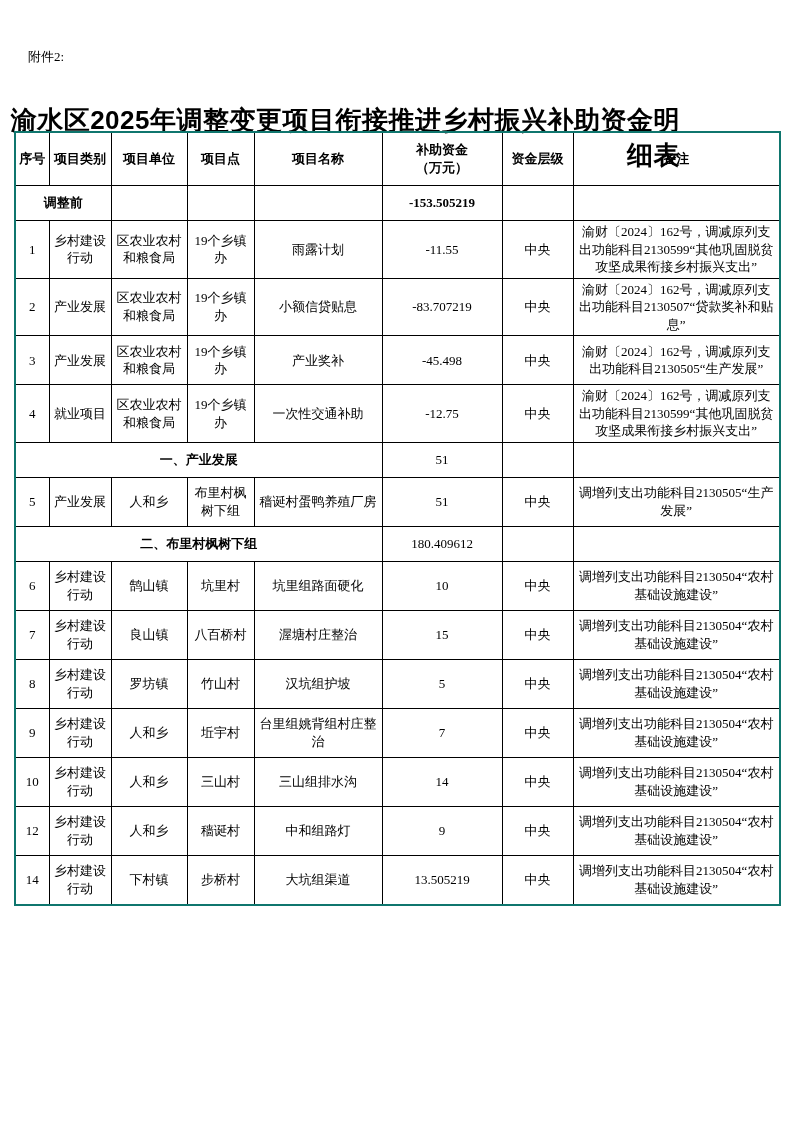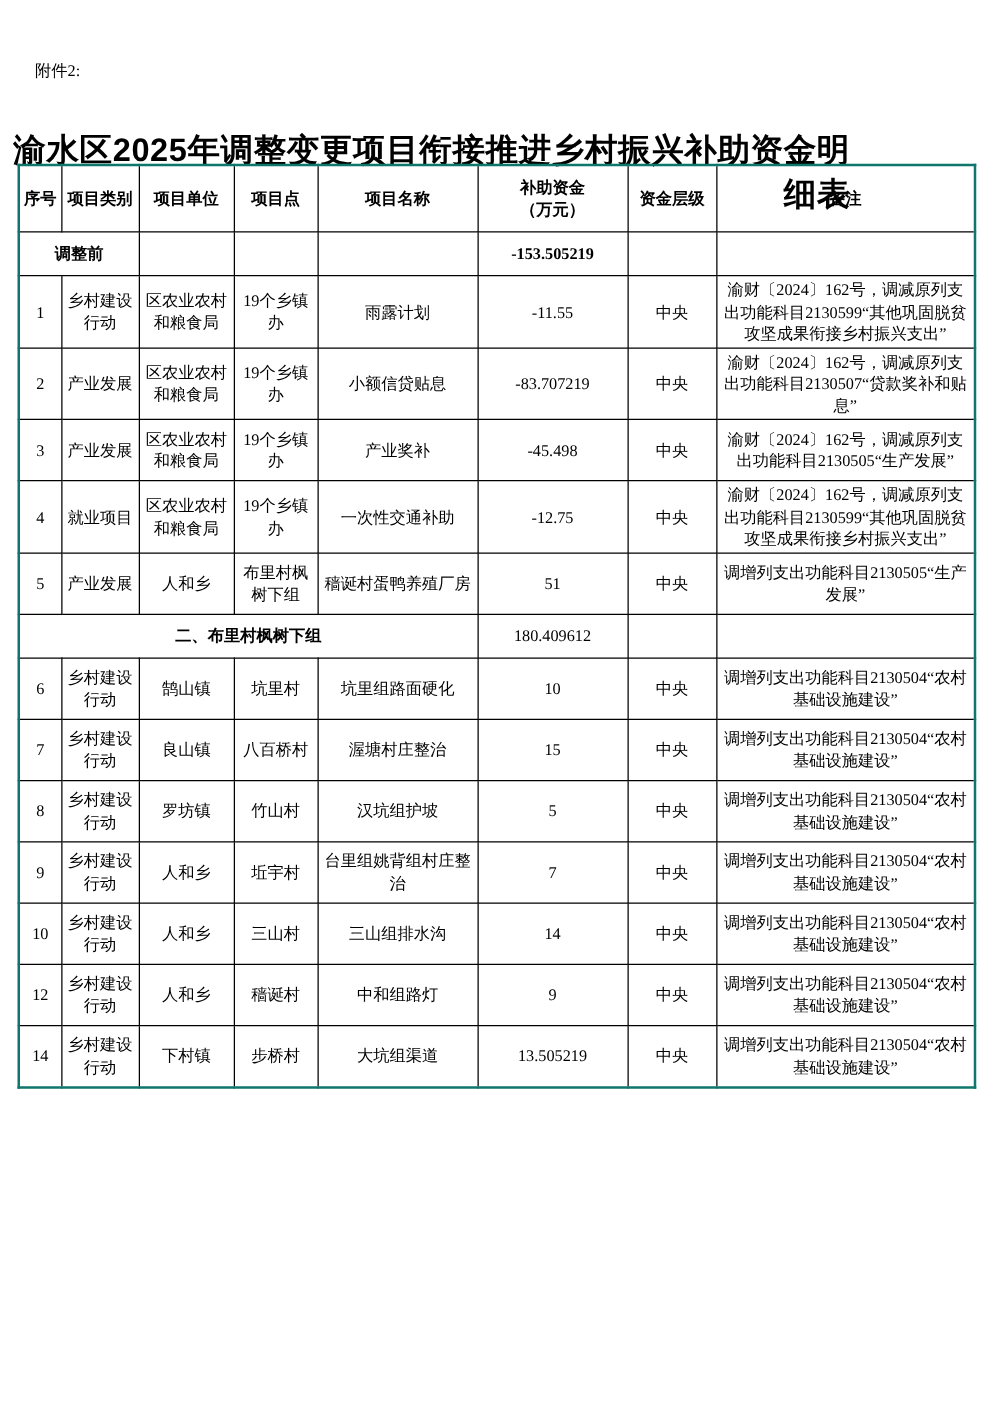--- a/index.html
+++ b/index.html
@@ -131,20 +131,26 @@
       <tr class="row-item">
         <td>4</td>
         <td>就业项目</td>
         <td>区农业农村和粮食局</td>
         <td>19个乡镇办</td>
         <td>一次性交通补助</td>
         <td class="cell-amount">-12.75</td>
         <td>中央</td>
         <td class="cell-remark">渝财〔2024〕162号，调减原列支出功能科目2130599“其他巩固脱贫攻坚成果衔接乡村振兴支出”</td>
       </tr>
+      <tr class="row-section">
+        <td class="cell-label" colspan="5">一、产业发展</td>
+        <td class="cell-amount">51</td>
+        <td></td>
+        <td class="cell-remark"></td>
+      </tr>
       <tr class="row-item">
         <td>5</td>
         <td>产业发展</td>
         <td>人和乡</td>
         <td>布里村枫树下组</td>
         <td>穑诞村蛋鸭养殖厂房</td>
         <td class="cell-amount">51</td>
         <td>中央</td>
         <td class="cell-remark">调增列支出功能科目2130505“生产发展”</td>
       </tr>

